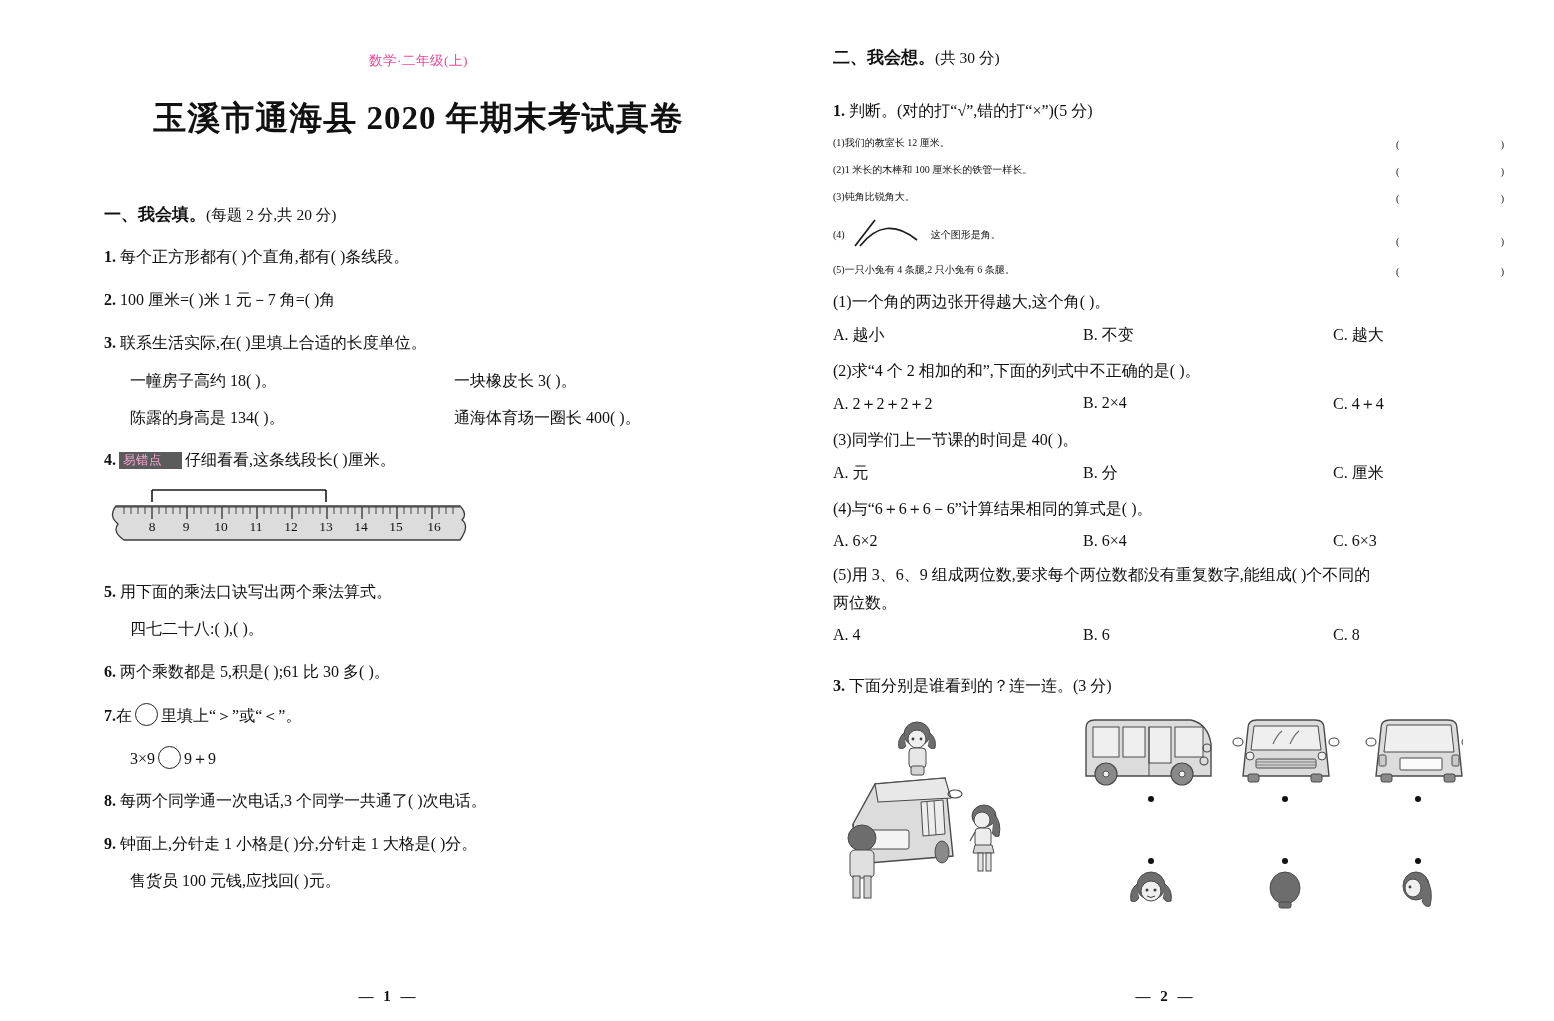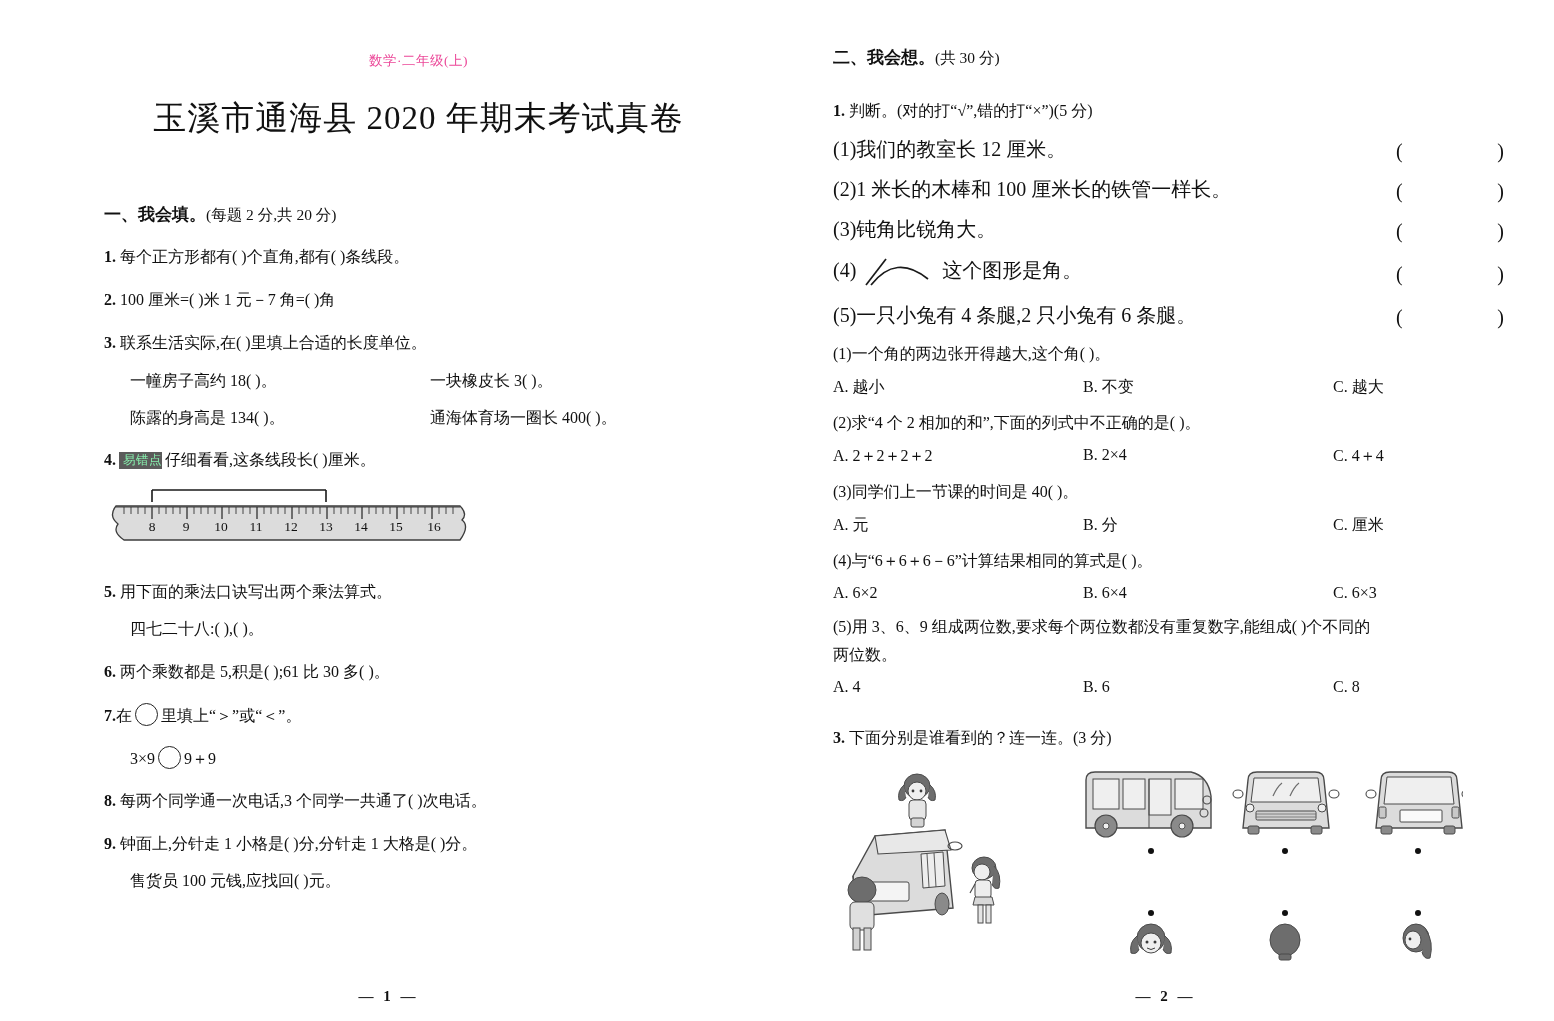--- a/index.html
+++ b/index.html
@@ -31,21 +31,21 @@
   .running-head {
     text-align: center;
     font-size: 13.5px;
     margin-top: 52px;
     letter-spacing: .5px;
     color: #ec4899;
   }
   .paper-title {
     text-align: center;
     font-size: 33px;
-    font-weight: normal;
+    font-weight: bold;
     letter-spacing: 1px;
     margin-top: 26px;
     font-family: "Liberation Serif", "DejaVu Serif", serif;
   }
 
   
   .section-head {
     font-size: 17px;
     font-weight: bold;
     margin-top: 0;
@@ -69,57 +69,58 @@
     position: relative;
   }
   .indent { padding-left: 26px; }
 
   
   .row2 {
     display: flex;
     margin-top: 16px;
     font-size: 16px;
     padding-left: 26px;
+    gap: 24px;
   }
   .row2 > span:first-child { width: 300px; display: inline-block; }
 
   
   .choices {
     display: flex;
     font-size: 16px;
     margin-top: 11px;
   }
   .choices > span { display: inline-block; }
   .choices .a { width: 250px; }
   .choices .b { width: 250px; }
 
   
   .judge {
     display: flex;
-    font-size: 20px;
+    font-size: 10px;
     margin-top: 13px;
     align-items: flex-end;
   }
   .judge .txt { flex: 1; }
   .judge .paren {
     width: 112px;
     display: flex;
     justify-content: space-between;
     letter-spacing: 0;
     padding-right: 4px;
     box-sizing: border-box;
   }
 
   
   .badge {
     display: inline-block;
     background: #5b5b5b;
-    color: #86efac;
+    color: #f9a8d4;
     font-size: 12.5px;
-    padding: 1px 0 2px 4px;
+    padding: 1px 20px 2px 4px;
     margin: 0 3px;
     line-height: 1.15;
     vertical-align: 1px;
     letter-spacing: .5px;
     font-family: "Liberation Sans", sans-serif;
   }
 
   
   .ruler-wrap {
     margin-top: 12px;

